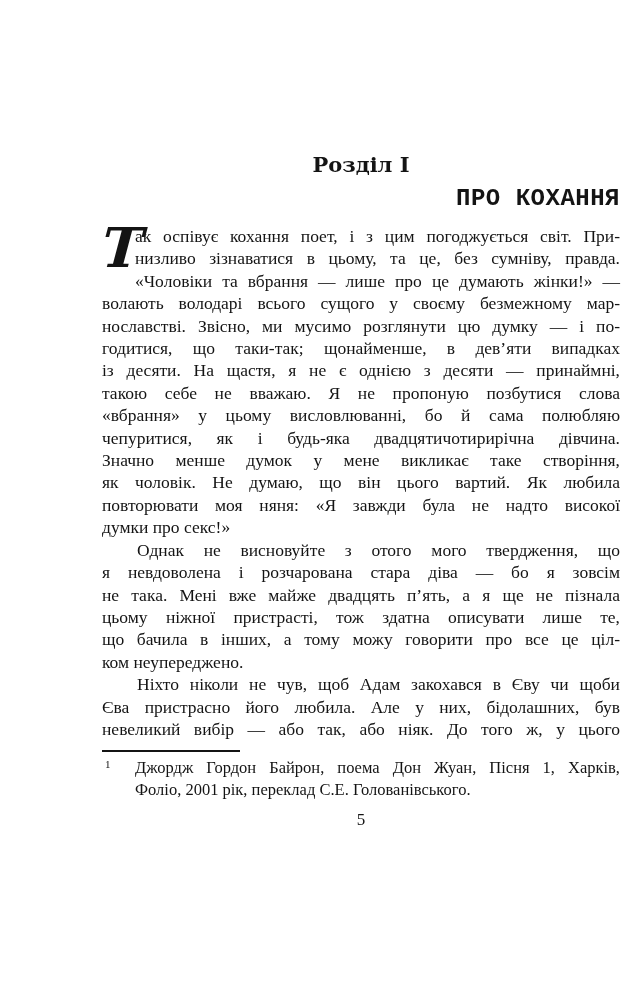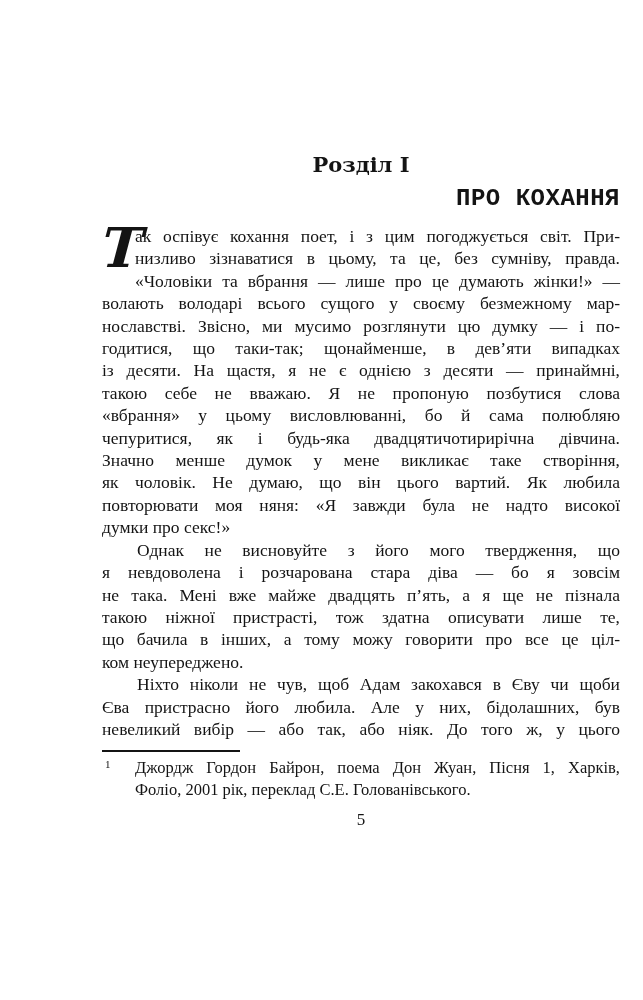--- a/index.html
+++ b/index.html
@@ -85,24 +85,24 @@
         <div class="line">із десяти. На щастя, я не є однією з десяти — принаймні,</div>
         <div class="line">такою себе не вважаю. Я не пропоную позбутися слова</div>
         <div class="line">«вбрання» у цьому висловлюванні, бо й сама полюбляю</div>
         <div class="line">чепуритися, як і будь-яка двадцятичотирирічна дівчина.</div>
         <div class="line">Значно менше думок у мене викликає таке створіння,</div>
         <div class="line">як чоловік. Не думаю, що він цього вартий. Як любила</div>
         <div class="line">повторювати моя няня: «Я завжди була не надто високої</div>
         <div class="line last">думки про секс!»</div>
       </div>
       <div class="para">
-        <div class="line indent">Однак не висновуйте з його мого твердження, що</div>
+        <div class="line indent">Однак не висновуйте з отого мого твердження, що</div>
         <div class="line">я невдоволена і розчарована стара діва — бо я зовсім</div>
         <div class="line">не така. Мені вже майже двадцять п’ять, а я ще не пізнала</div>
-        <div class="line">такою ніжної пристрасті, тож здатна описувати лише те,</div>
+        <div class="line">цьому ніжної пристрасті, тож здатна описувати лише те,</div>
         <div class="line">що бачила в інших, а тому можу говорити про все це ціл-</div>
         <div class="line last">ком неупереджено.</div>
       </div>
       <div class="para">
         <div class="line indent">Ніхто ніколи не чув, щоб Адам закохався в Єву чи щоби</div>
         <div class="line">Єва пристрасно його любила. Але у них, бідолашних, був</div>
         <div class="line">невеликий вибір — або так, або ніяк. До того ж, у цього</div>
       </div>
     </div>
   <div class="fn-rule"></div>

